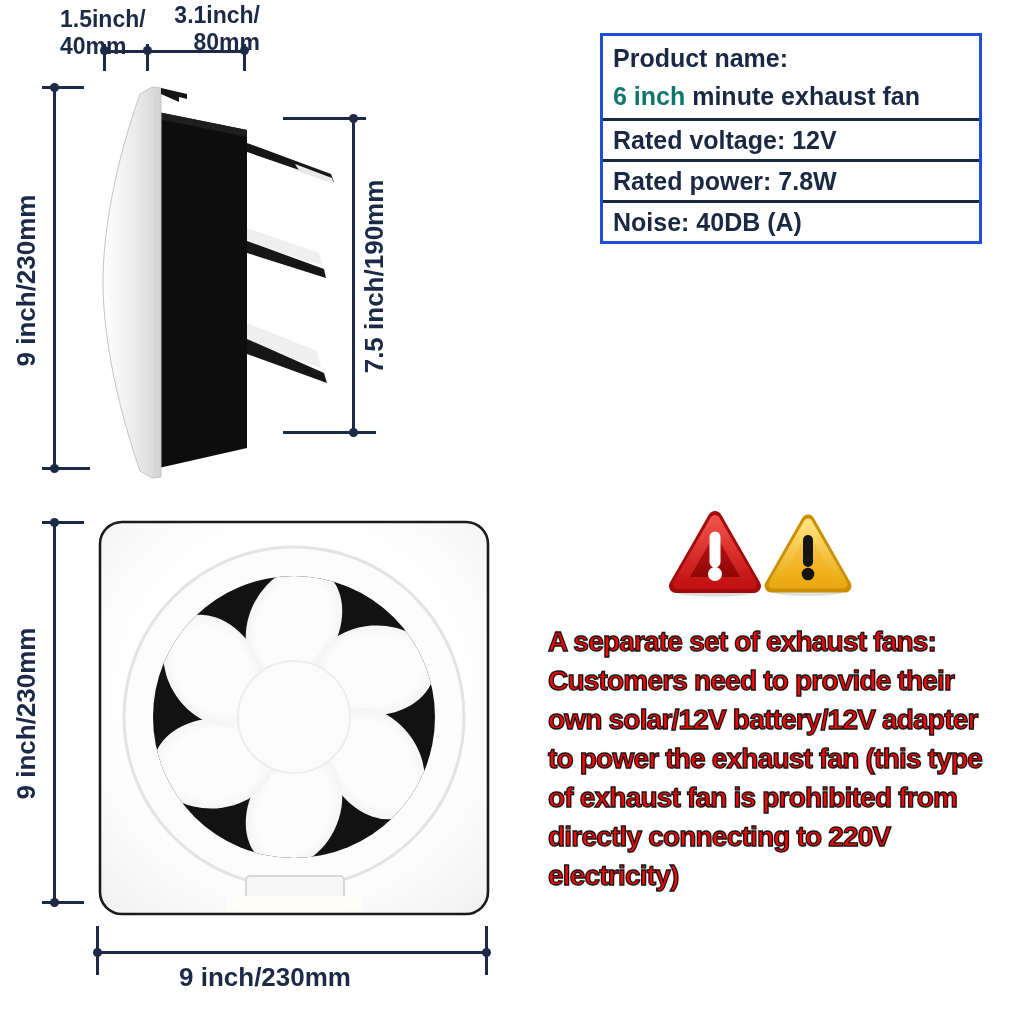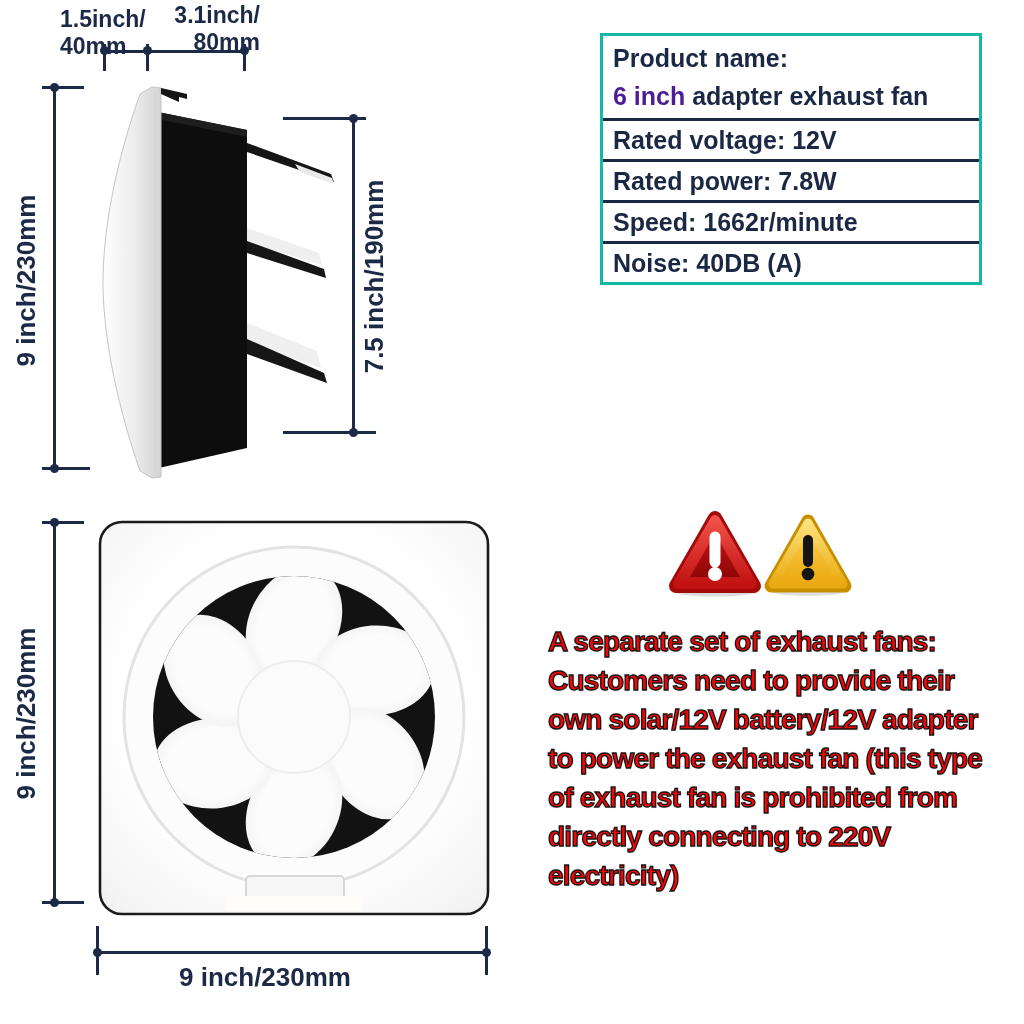--- a/index.html
+++ b/index.html
@@ -8,25 +8,25 @@
 
   
   .dline,.dtick{position:absolute;background:#1c2a47;}
   .ddot{position:absolute;width:9px;height:9px;border-radius:50%;background:#1c2a47;}
   .dlabel{position:absolute;color:#1c2a47;font-weight:bold;font-size:26px;}
   .rot{transform:rotate(-90deg);}
   .dlabel-small{font-size:23px;line-height:27px;}
 
   
   #spec-table{position:absolute;left:600px;top:33px;width:382px;background:#ffffff;
-              border:3px solid #14b8a6;box-sizing:border-box;}
+              border:3px solid #1d4ed8;box-sizing:border-box;}
   .spec-row{border-top:3px solid #1b2843;color:#1b2843;font-size:25px;font-weight:bold;
             padding:1px 10px;line-height:36px;white-space:nowrap;}
   .spec-row-first{border-top:none;line-height:38px;padding:3px 10px;}
-  .red-accent{color:#4c1d95;}
+  .red-accent{color:#0f766e;}
 
   
   #warning-text{position:absolute;left:548px;top:622px;width:482px;}
   .warn-line{font-size:28px;font-weight:bold;line-height:39px;color:#f50505;
              letter-spacing:-0.8px;-webkit-text-stroke:1.3px #141414;
              text-shadow:0 0 2px rgba(40,40,40,0.45);white-space:nowrap;}
 
   svg{position:absolute;}
 </style>
 </head>
@@ -83,25 +83,24 @@
   <div class="dline" style="left:352px;top:119px;width:3px;height:315px;"></div>
   <div class="dtick" style="left:283px;top:117px;width:83px;height:3px;"></div>
   <div class="dtick" style="left:283px;top:431px;width:93px;height:3px;"></div>
   <div class="ddot" style="left:349px;top:114px;"></div>
   <div class="ddot" style="left:349px;top:428px;"></div>
   <div class="dlabel rot" style="left:252px;top:261px;width:245px;text-align:center;">7.5 inch/190mm</div>
 
   <div id="spec-table">
     <div class="spec-row spec-row-first" style="white-space:normal;">
       <div>Product name:</div>
-      <div><span class="red-accent">6 inch</span><span> adapter exhaust fan</span></div>
+      <div><span class="red-accent">6 inch</span><span> minute exhaust fan</span></div>
     </div>
     <div class="spec-row">Rated voltage: 12V</div>
     <div class="spec-row">Rated power: 7.8W</div>
-    <div class="spec-row">Speed: 1662r/minute</div>
     <div class="spec-row">Noise: 40DB (A)</div>
   </div>
 
   <svg style="left:98px;top:520px;" width="392" height="396" viewBox="0 0 392 396">
     <defs>
       <radialGradient id="faceG" cx="0.5" cy="0.45" r="0.8">
         <stop offset="0.55" stop-color="#ffffff"></stop>
         <stop offset="0.85" stop-color="#f4f4f4"></stop>
         <stop offset="1" stop-color="#e9e9e9"></stop>
       </radialGradient>

